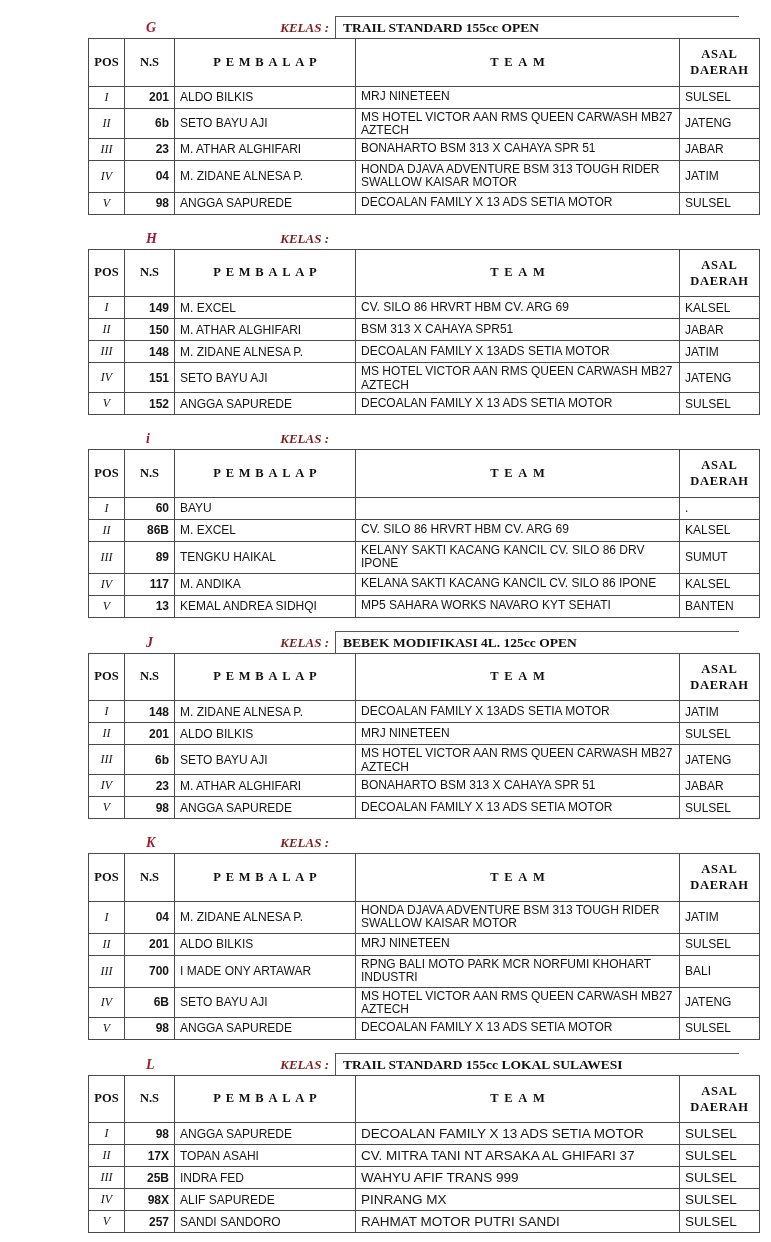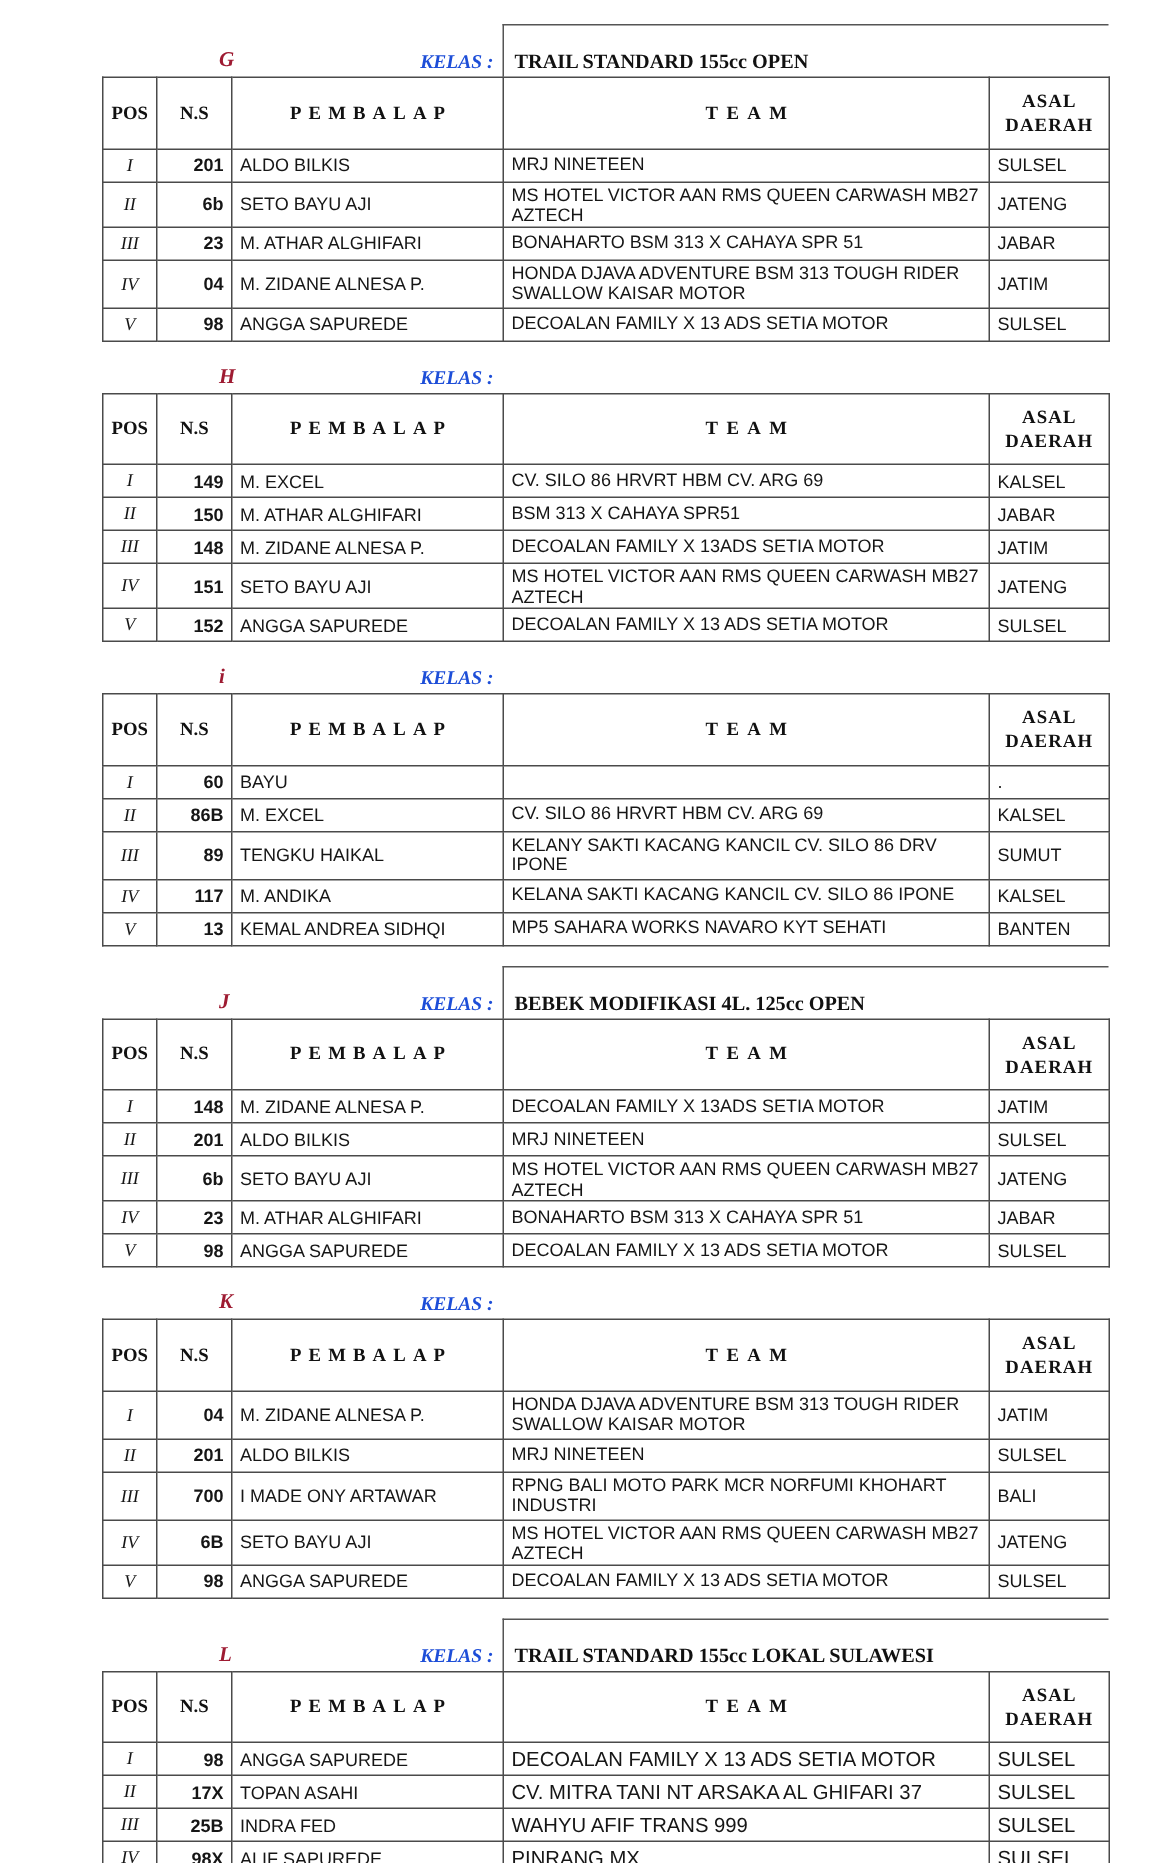--- a/index.html
+++ b/index.html
@@ -29,34 +29,35 @@
   }
   .kelas-letter {
     position: absolute; left: 78px; bottom: 2px;
     font-family: "Liberation Serif", serif;
     font-weight: bold; font-style: italic;
     font-size: 14px; color: #9e1b32;
   }
   .kelas-label {
     font-family: "Liberation Serif", serif;
     font-weight: bold; font-style: italic;
-    font-size: 13px; color: #1d4ed8;
+    font-size: 13px; color: #7f1d1d;
   }
   .kelas-title {
     flex: 1; box-sizing: border-box;
     border-top: 1px solid #555; border-left: 1px solid #555;
-    padding: 16px 6px 2px 7px;
+    padding: 3px 6px 2px 7px;
     font-family: "Liberation Serif", serif;
     font-weight: bold; font-size: 13.5px; color: #111;
     white-space: nowrap; overflow: hidden;
   }
 
   table.results {
     border-collapse: collapse; table-layout: fixed;
     width: 671px;
+    margin-left: 20px;
   }
   table.results th, table.results td { border: 1px solid #4a4a4a; overflow: hidden; }
   table.results th {
     font-family: "Liberation Serif", serif;
     font-weight: bold; font-size: 12.5px; color: #111;
     padding: 7px 2px; text-align: center; vertical-align: middle;
   }
   th.col-pembalap { letter-spacing: 0.38em; text-indent: 0.38em; }
   th.col-team     { letter-spacing: 0.45em; text-indent: 0.45em; }
   th.col-asal     { font-size: 11px; line-height: 1.3; padding: 3px 2px; letter-spacing: 0.06em; }

